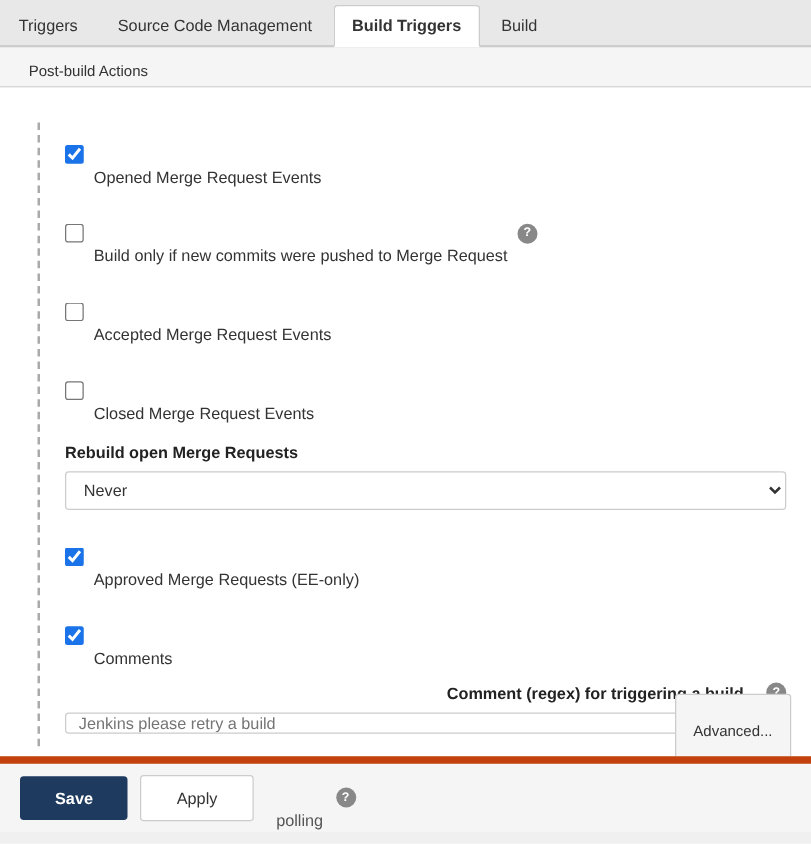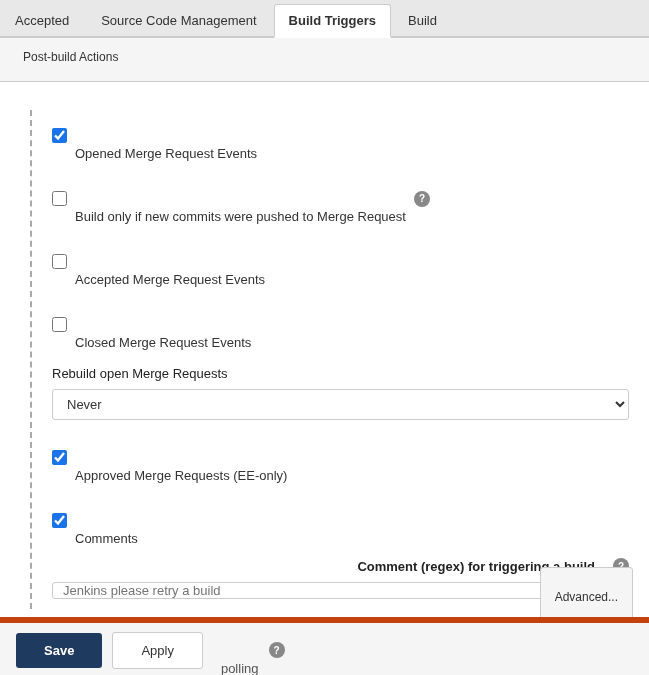--- a/index.html
+++ b/index.html
@@ -36,21 +36,21 @@
       border-color: #ccc;
       border-bottom: 2px solid #fff;
       font-weight: bold;
       margin-bottom: -2px;
     }
 
     
     .sub-tab-bar {
       background: #f5f5f5;
       border-bottom: 1px solid #ccc;
-      padding: 6px 10px 12px;
+      padding: 6px 10px 0;
     }
     .sub-tab {
       display: inline-block;
       padding: 5px 12px;
       cursor: pointer;
       font-size: 12px;
       color: #333;
       border: 1px solid transparent;
       border-bottom: none;
     }
@@ -103,21 +103,21 @@
       background: #888;
       color: #fff;
       font-size: 10px;
       font-weight: bold;
       cursor: pointer;
       flex-shrink: 0;
     }
 
     
     .section-header {
-      font-weight: normal;
+      font-weight: bold;
       font-size: 13px;
       color: #222;
       margin: 16px 0 8px 0;
     }
 
     
     .dropdown-row {
       margin: 6px 0 12px 0;
     }
     .dropdown-row select {
@@ -208,21 +208,21 @@
       font-size: 13px;
       color: #555;
       margin-left: 8px;
       margin-top: 36px;
     }
   </style>
 </head>
 <body>
 
 <div class="tab-bar">
-  <div class="tab">Accepted</div>
+  <div class="tab">Triggers</div>
   <div class="tab">Source Code Management</div>
   <div class="tab active">Build Triggers</div>
   <div class="tab">Build</div>
 </div>
 
 <div class="sub-tab-bar">
   <div class="sub-tab">Post-build Actions</div>
 </div>
 
 <div class="content">

